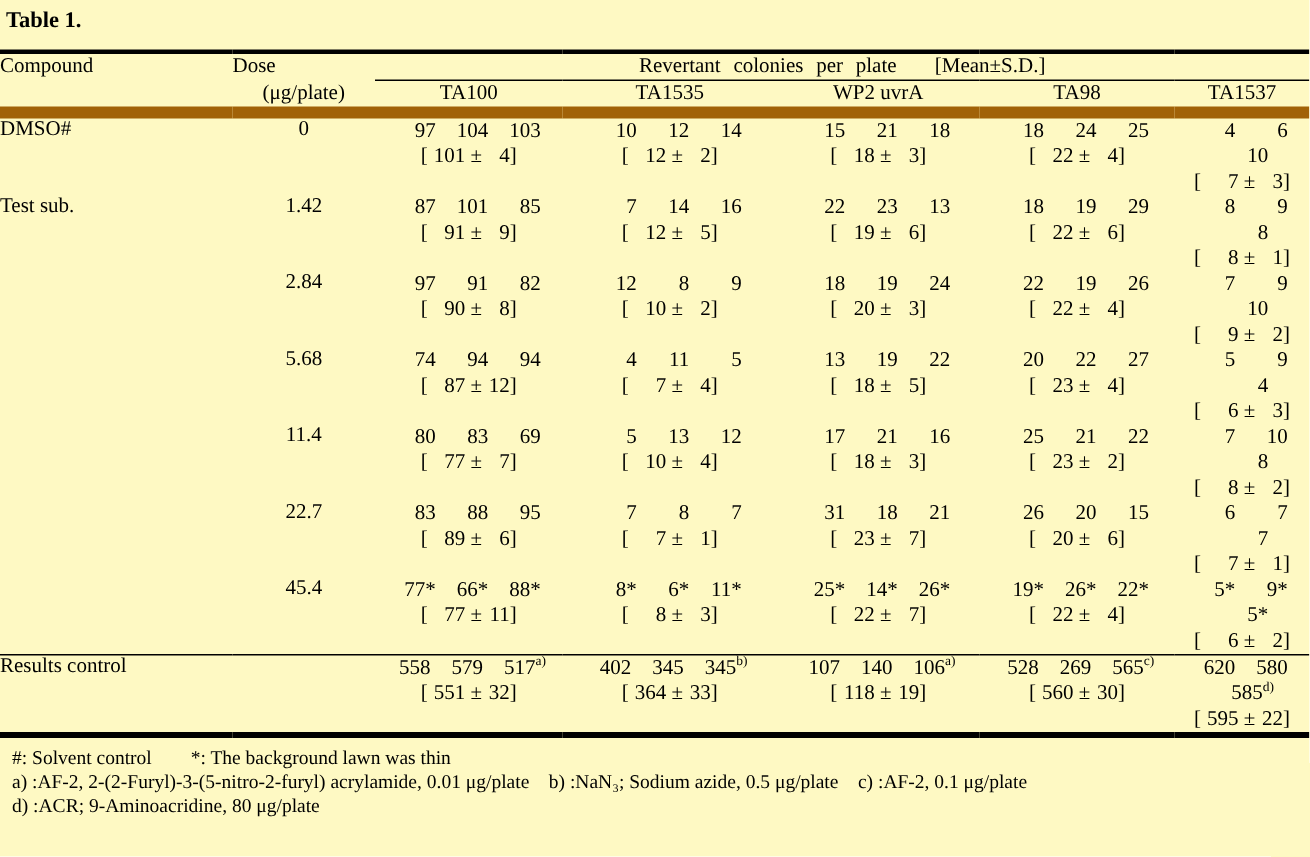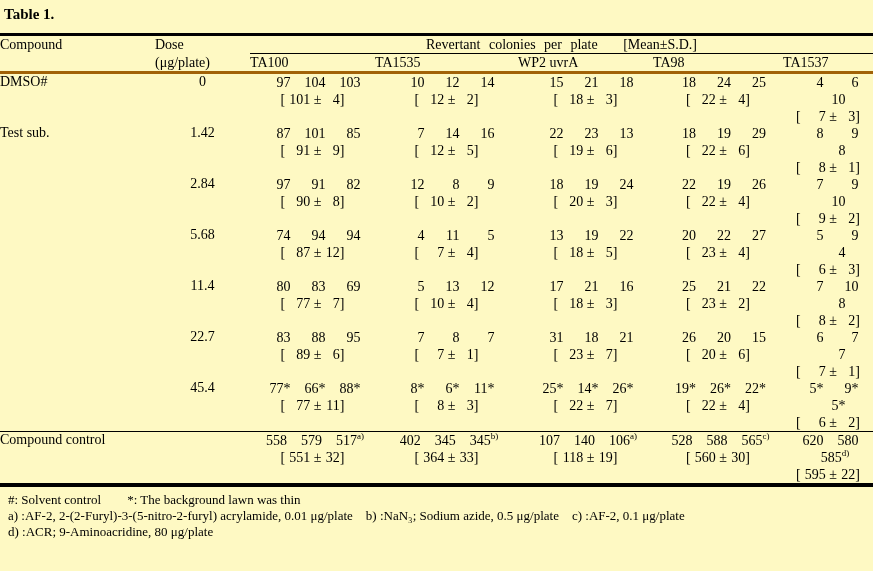--- a/index.html
+++ b/index.html
@@ -42,22 +42,22 @@
   .h-dose { text-align: left; }
   .h-span {
     text-align: center;
     border-bottom: 1px solid #000;
     white-space: pre;
     word-spacing: 5px;
   }
   .h2 td {
     padding-top: 6px;
     padding-bottom: 8px;
-    text-align: left;
-    border-bottom: 3px solid #a16207;
+    text-align: center;
+    border-bottom: 8px solid #a16207;
     line-height: 17px;
   }
   .brow td { padding-top: 6px; padding-bottom: 8px; margin-left: 36px; }
   .prow td {
     border-top: 1px solid #000;
     border-bottom: 4px solid #000;
     padding-top: 8px;
     padding-bottom: 8px;
   }
   .c-compound { padding-left: 28px; }
@@ -276,36 +276,36 @@
         <td class="cell">
             <div class="cnt"><span class="n">19*</span><span class="n">26*</span><span class="n">22*</span></div>
             <div class="msd"><span class="m">22</span><span class="pm"></span><span class="s">4</span></div>
           </td>
         <td class="cell">
             <div class="cnt"><span class="n">5*</span><span class="n">9*</span><span class="n">5*</span></div>
             <div class="msd"><span class="m">6</span><span class="pm"></span><span class="s">2</span></div>
           </td>
       </tr>
       <tr class="prow">
-        <td class="c-compound">Compound control</td>
+        <td class="c-compound">Results control</td>
         <td class="c-dose"></td>
         <td class="cell">
             <div class="cnt"><span class="n">558</span><span class="n">579</span><span class="n">517</span><sup class="sp">a)</sup></div>
             <div class="msd"><span class="m">551</span><span class="pm"></span><span class="s">32</span></div>
           </td>
         <td class="cell">
             <div class="cnt"><span class="n">402</span><span class="n">345</span><span class="n">345</span><sup class="sp">b)</sup></div>
             <div class="msd"><span class="m">364</span><span class="pm"></span><span class="s">33</span></div>
           </td>
         <td class="cell">
             <div class="cnt"><span class="n">107</span><span class="n">140</span><span class="n">106</span><sup class="sp">a)</sup></div>
             <div class="msd"><span class="m">118</span><span class="pm"></span><span class="s">19</span></div>
           </td>
         <td class="cell">
-            <div class="cnt"><span class="n">528</span><span class="n">588</span><span class="n">565</span><sup class="sp">c)</sup></div>
+            <div class="cnt"><span class="n">528</span><span class="n">269</span><span class="n">565</span><sup class="sp">c)</sup></div>
             <div class="msd"><span class="m">560</span><span class="pm"></span><span class="s">30</span></div>
           </td>
         <td class="cell">
             <div class="cnt"><span class="n">620</span><span class="n">580</span><span class="n">585</span><sup class="sp">d)</sup></div>
             <div class="msd"><span class="m">595</span><span class="pm"></span><span class="s">22</span></div>
           </td>
       </tr>
     </tbody>
   </table>
 

